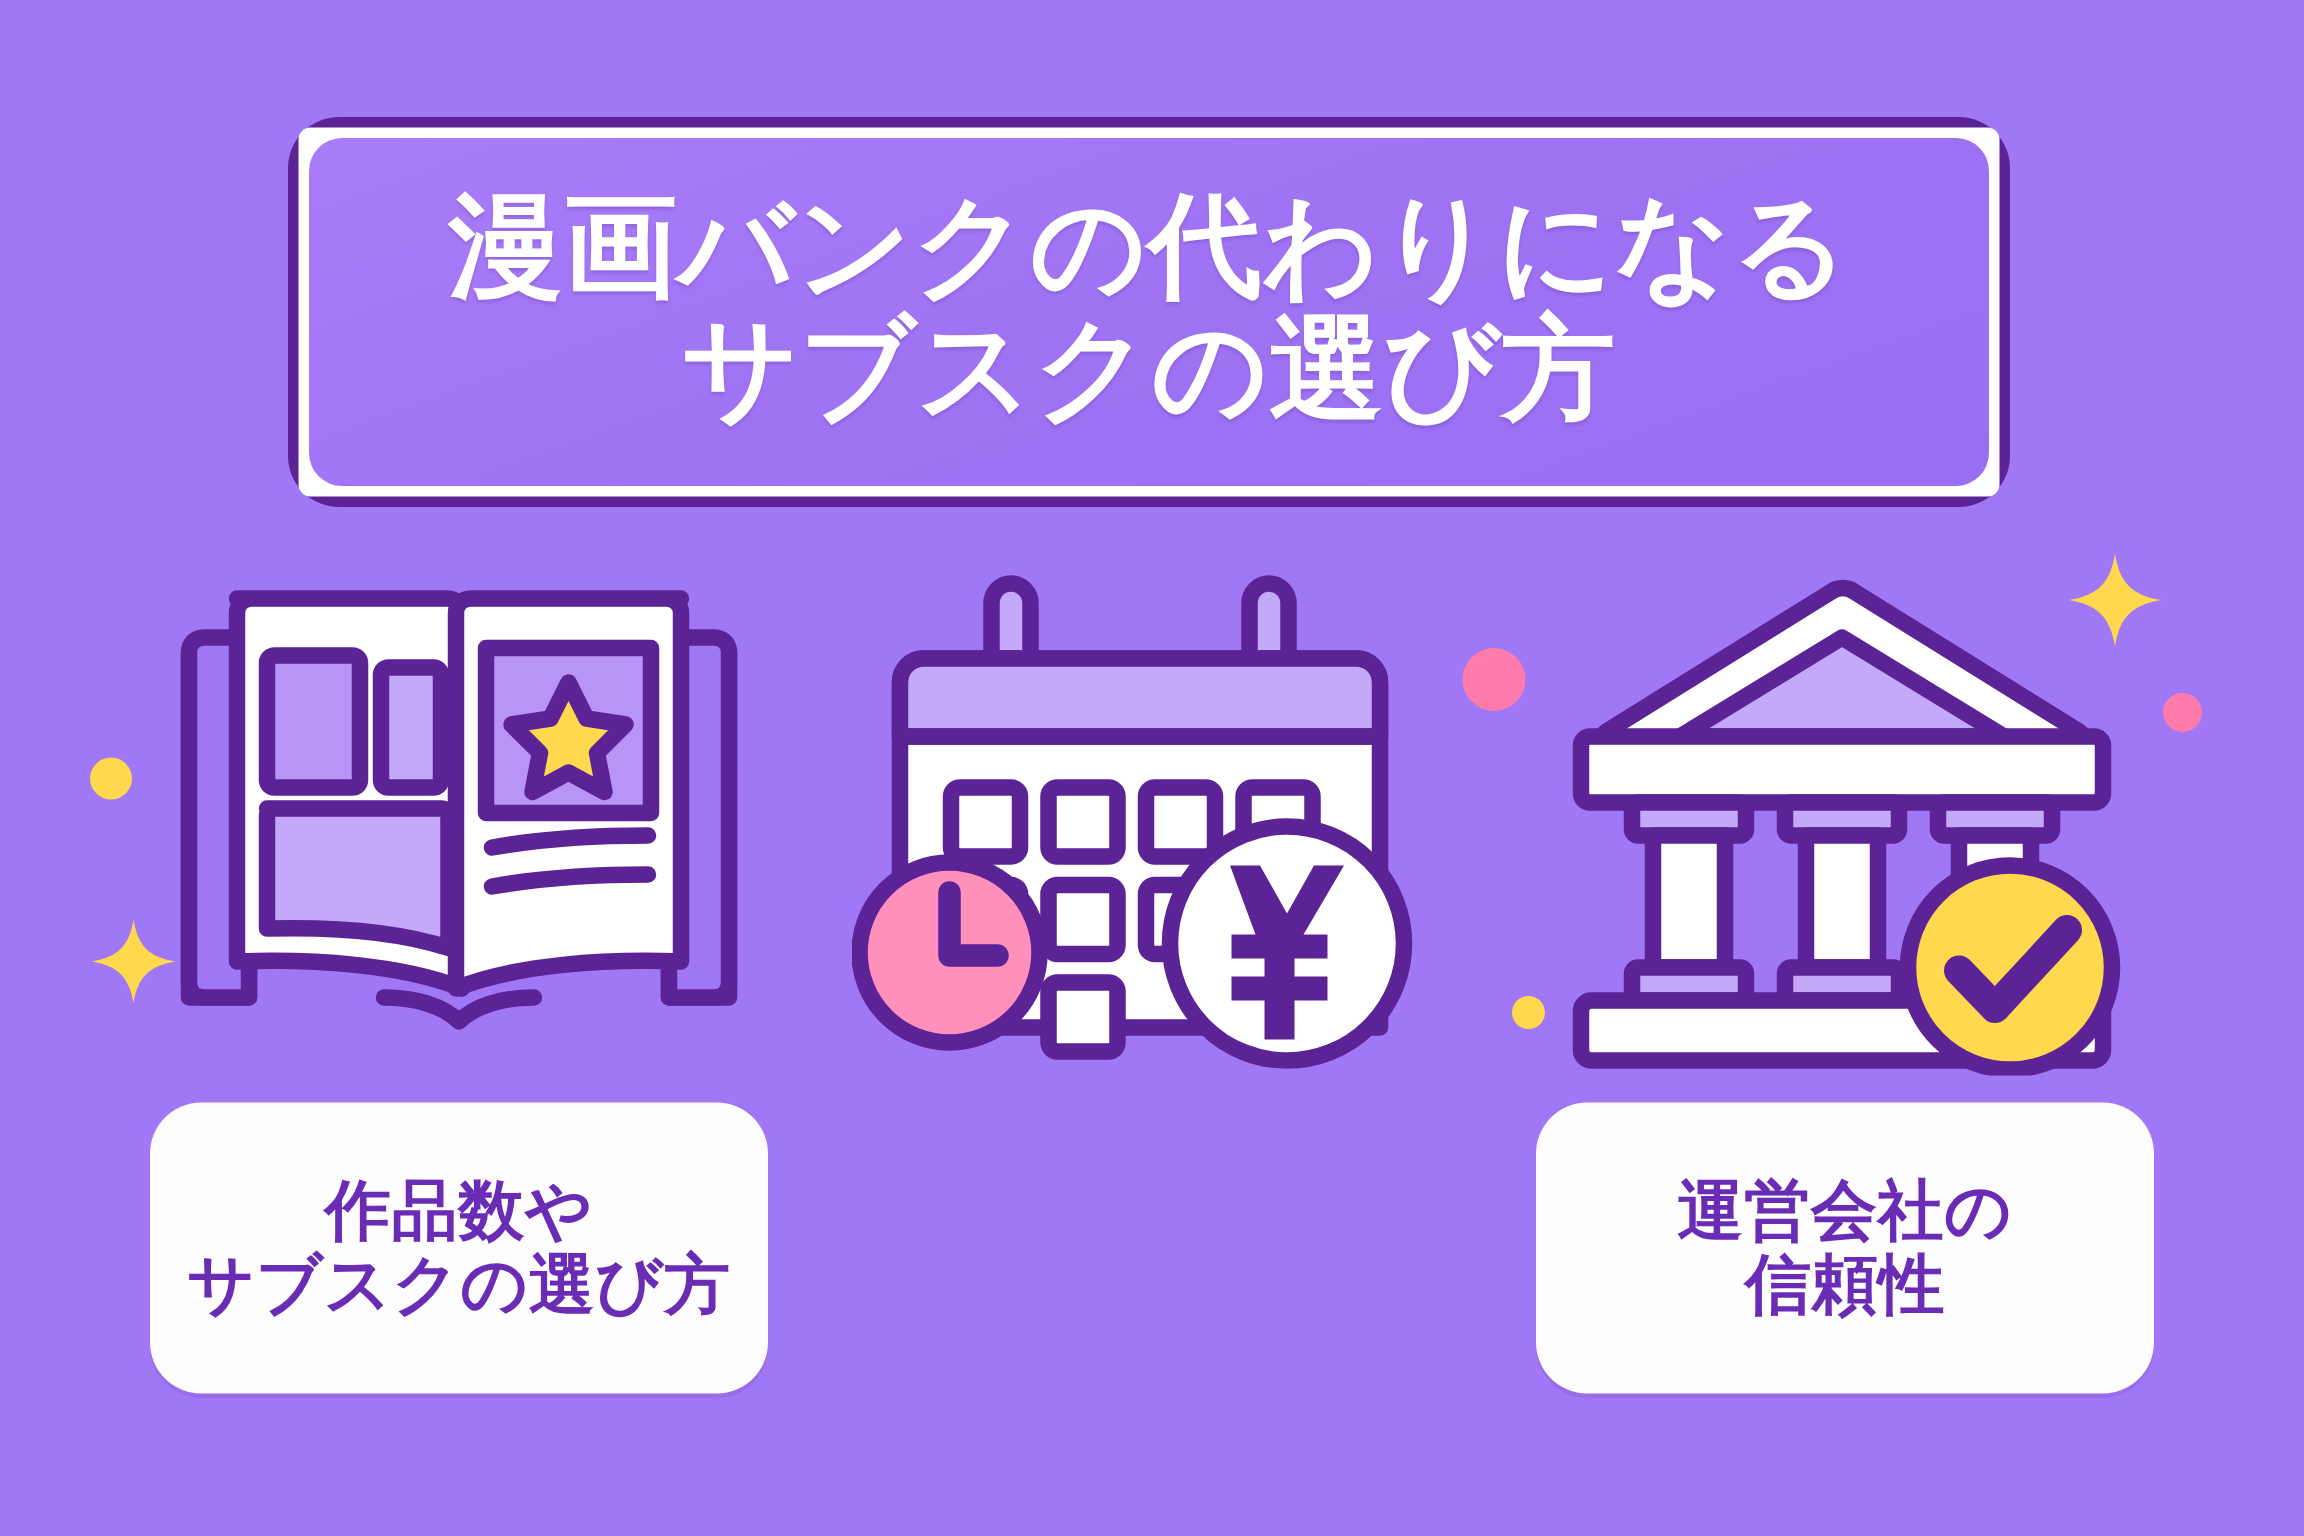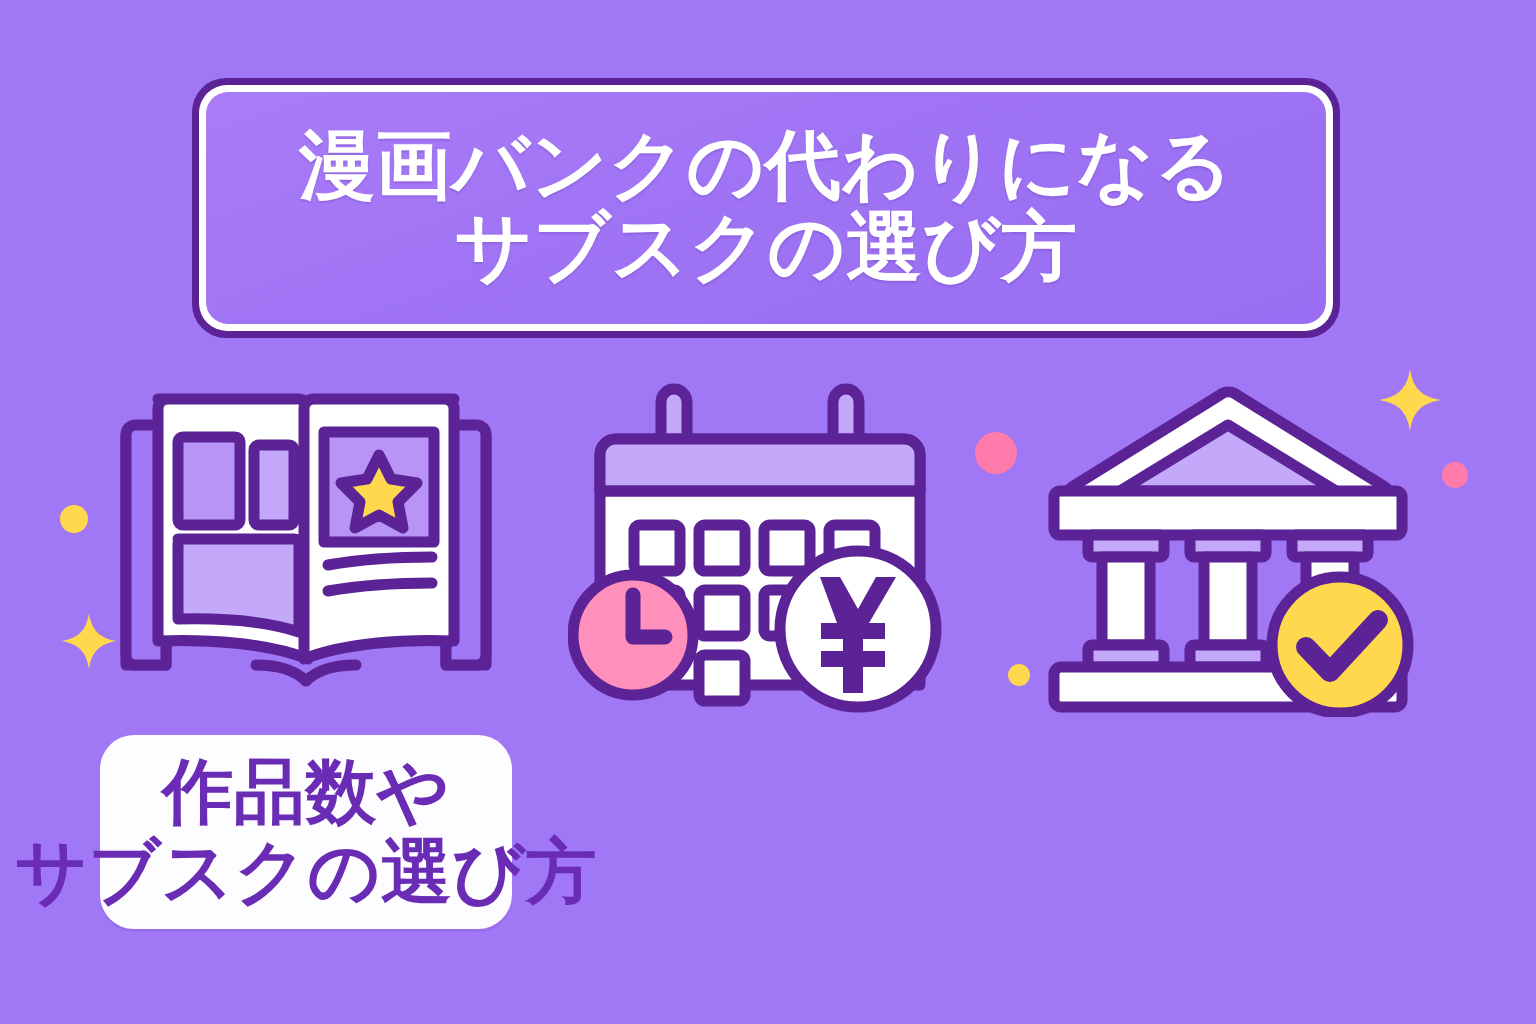--- a/index.html
+++ b/index.html
@@ -36,21 +36,21 @@
     top: 78px;
     width: 1148px;
     height: 260px;
     border-radius: 34px;
     background: #5b2396;
     padding: 7px;
   }
   #title-banner-inner-white {
     width: 100%;
     height: 100%;
-    border-radius: 28px;
+    border-radius: 8px;
     background: #ffffff;
     padding: 7px;
   }
   #title-banner-fill {
     width: 100%;
     height: 100%;
     border-radius: 22px;
     background: linear-gradient(160deg, #a97cf8 0%, #9d72f3 55%, #9a6ef2 100%);
     display: flex;
     flex-direction: column;
@@ -104,21 +104,21 @@
     justify-content: center;
     box-shadow: 0 3px 0 rgba(90,45,160,0.12);
   }
   #card-1 { left: 100px; }
   #card-2 { left: 562px; }
   #card-3 { left: 1024px; }
 
   .card-line {
     color: #6a2cb5;
     font-weight: 700;
-    font-size: 71px;
+    font-size: 44px;
     line-height: 1.12;
     white-space: nowrap;
     letter-spacing: 0.5px;
   }
 </style>
 </head>
 <body>
 
 <div id="canvas">
 
@@ -249,14 +249,18 @@
     </div>
 
   </div>
 
   <div class="card" id="card-1">
     <div class="card-line">作品数や</div>
     <div class="card-line">サブスクの選び方</div>
   </div>
 
 
+  <div class="card" id="card-3">
+    <div class="card-line">運営会社の</div>
+    <div class="card-line">信頼性</div>
+  </div>
 
 </div>
 
 </body></html>

